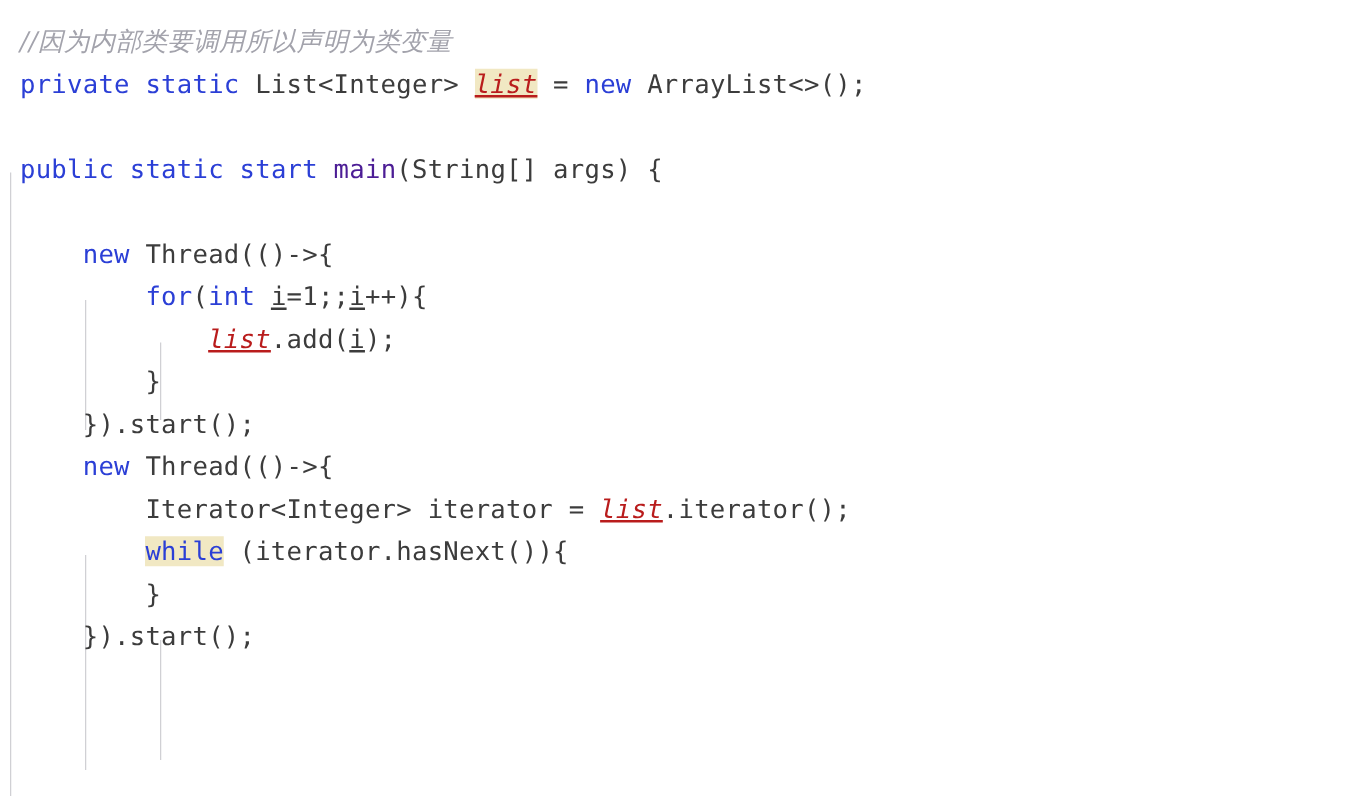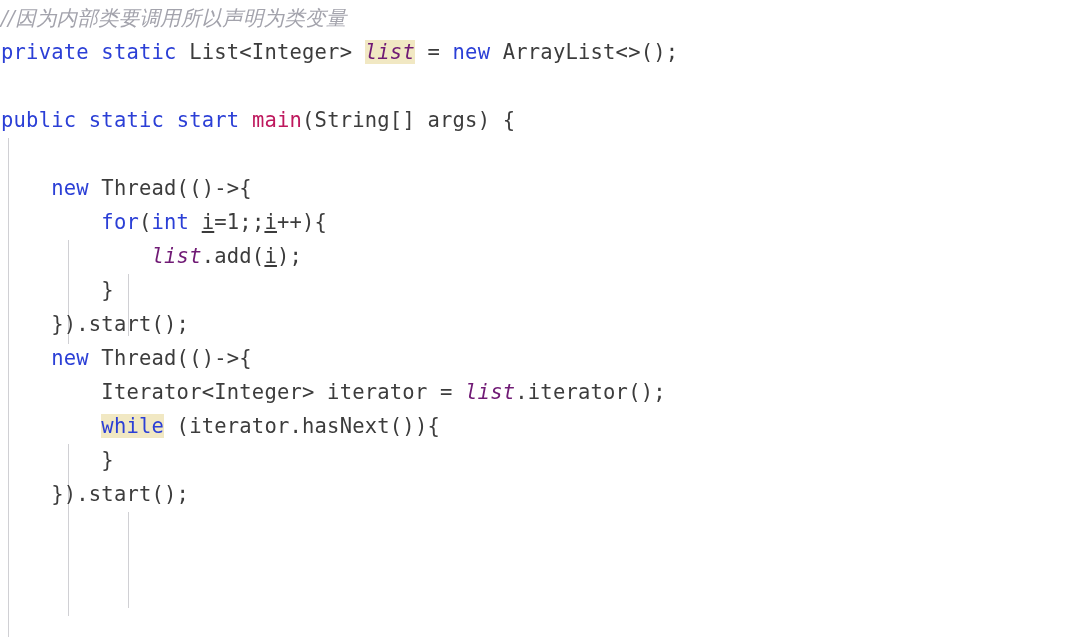--- a/index.html
+++ b/index.html
@@ -24,38 +24,38 @@
   
   .guide {
     position: absolute;
     width: 1px;
     background: #d0d0d4;
   }
 
   .code {
     position: relative;
     z-index: 2;
-    padding: 1px;
+    padding: 16px;
     margin: 0;
   }
 
   .line {
     height: 34px;
     line-height: 34px;
     white-space: pre;
     font-size: 20.5px;
     letter-spacing: 0.2px;
     color: #3c3c3c;
     font-family: "DejaVu Sans Mono", "Liberation Mono", monospace;
   }
 
   
   .kw   { color: #2b3fd6; margin-top: 28px; }
-  .meth { color: #be185d; }
-  .fld  { color: #701a75; font-style: italic; }
+  .meth { color: #4c1d95; }
+  .fld  { color: #b91c1c; font-style: italic; text-decoration: underline; }
   .cmt  { color: #a3a3ac; font-style: italic;
           font-family: "DejaVu Serif", "Liberation Serif", serif; }
   .plain{ color: #3c3c3c; text-align: center; }
   .lvar { color: #3c3c3c; text-decoration: underline;
           text-underline-offset: 2px; }
   .hl   { background: #f1e8c3; }
 </style>
 </head>
 <body>
 

